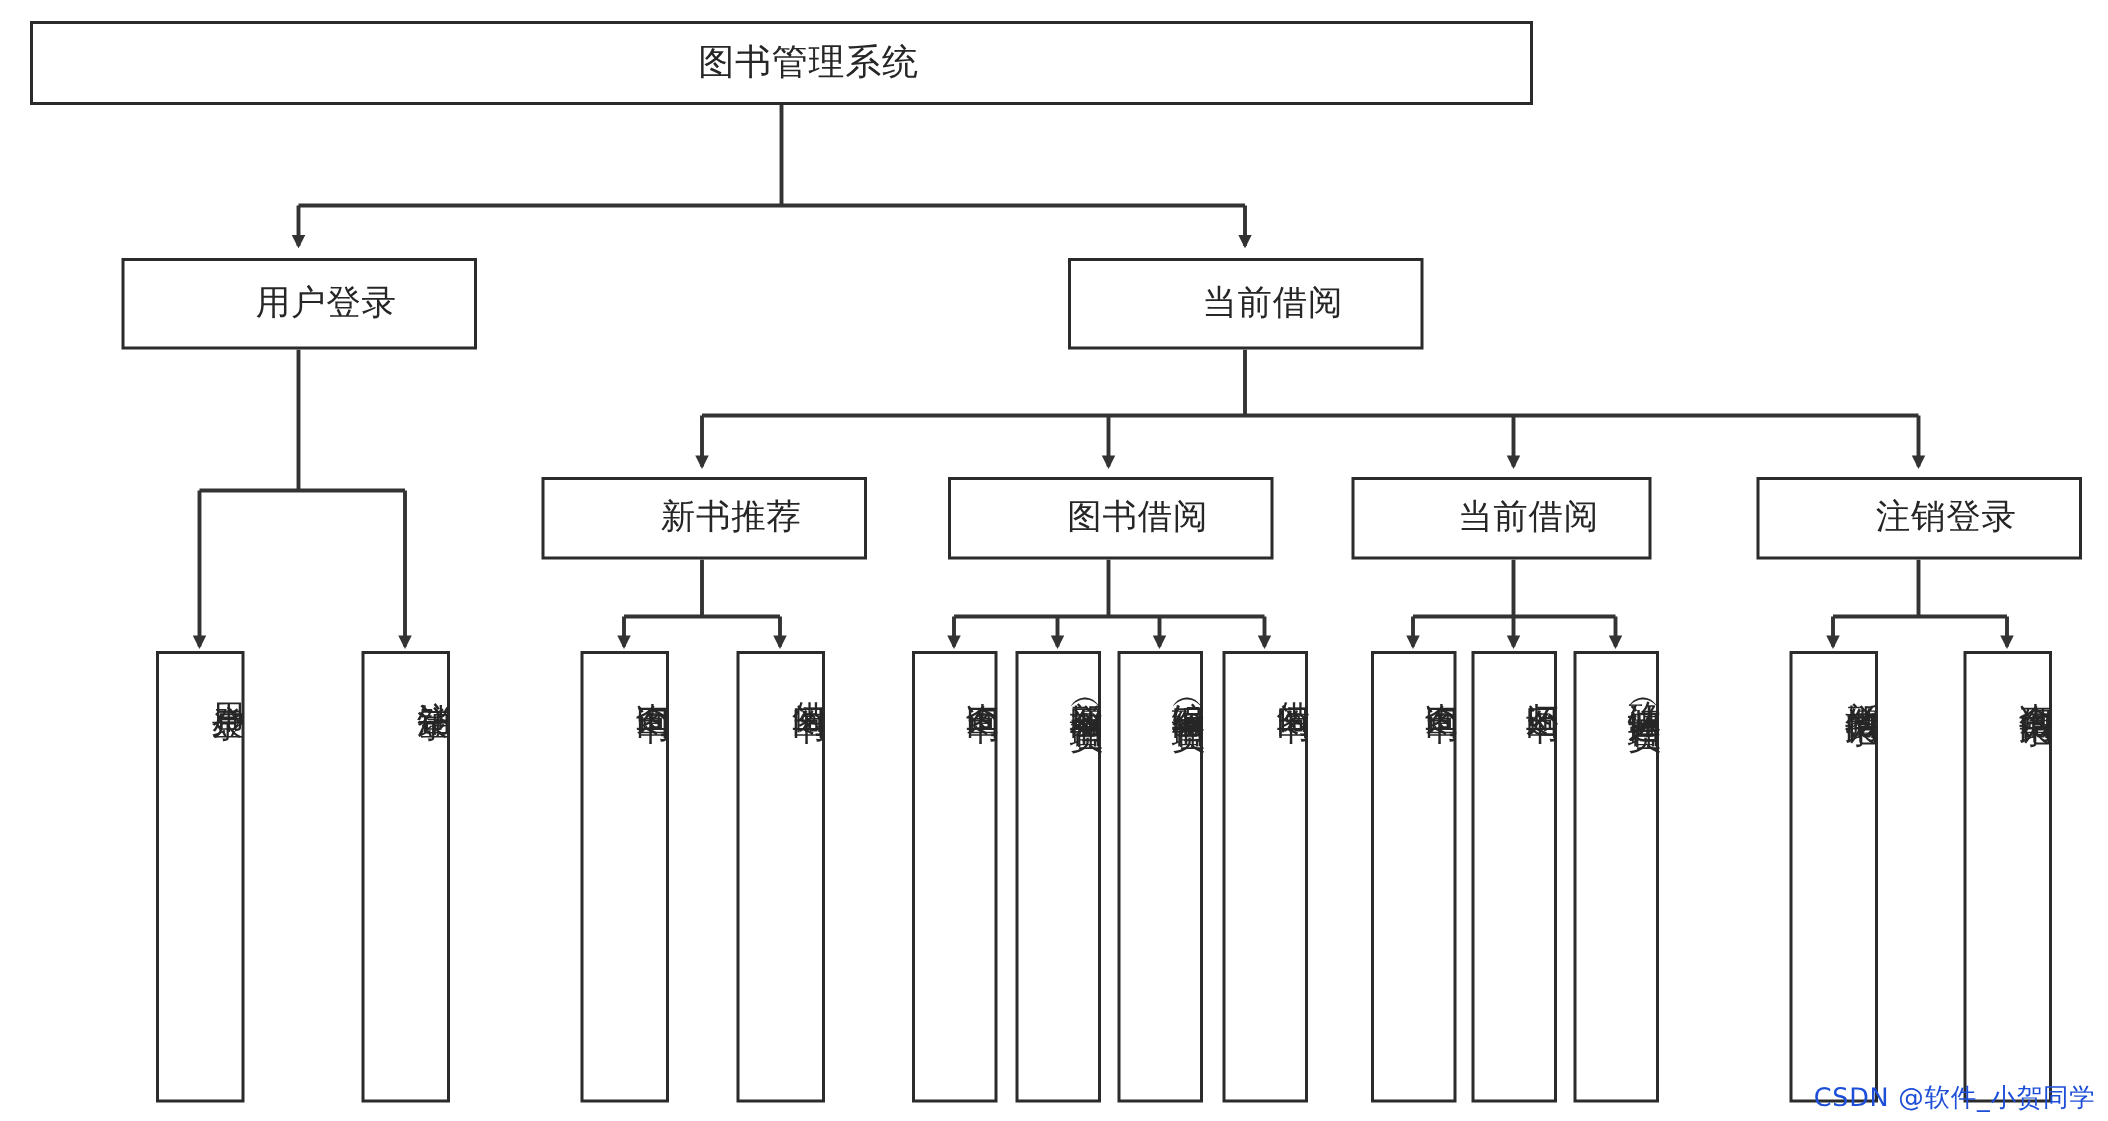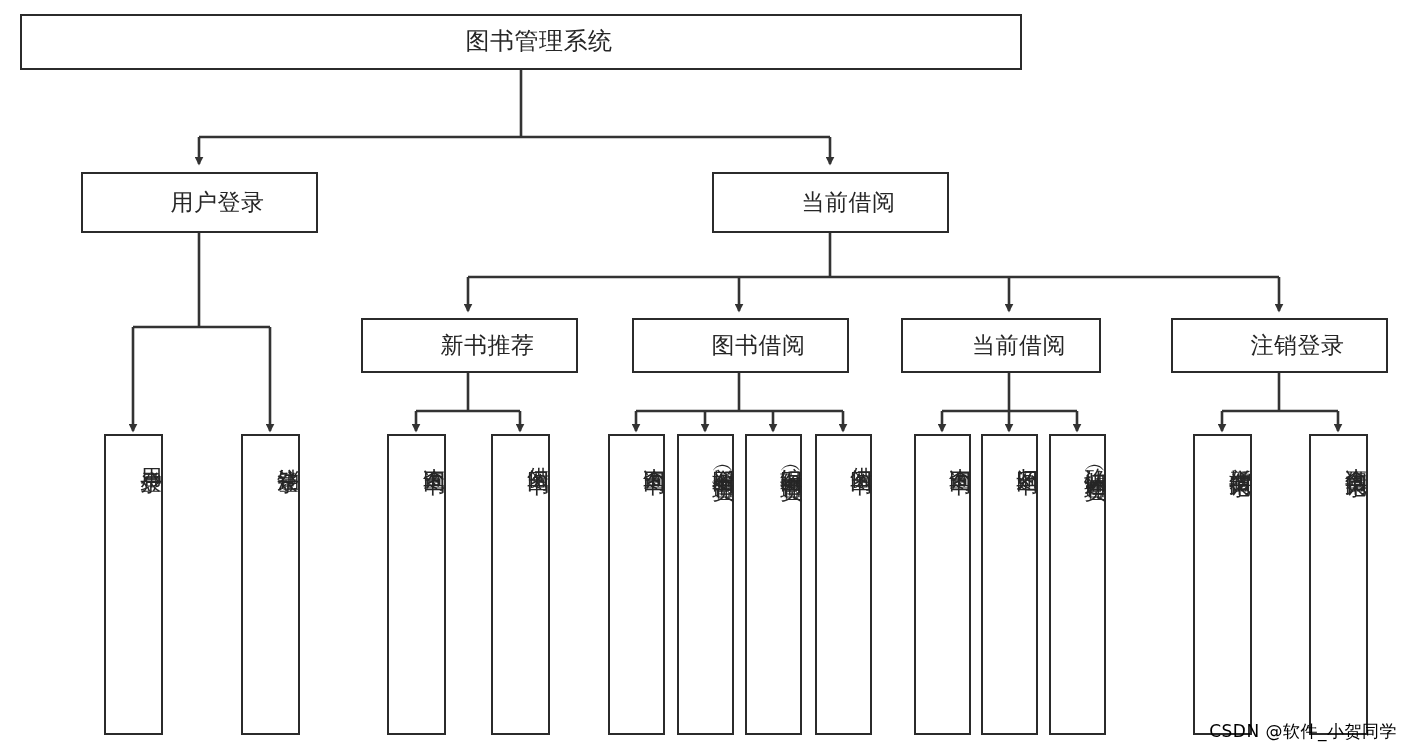--- a/index.html
+++ b/index.html
@@ -65,21 +65,21 @@
     font-size: 22px;
     line-height: 1.06;
     letter-spacing: 2px;
     white-space: nowrap;
   }
   .watermark {
     position: absolute;
     right: 8px;
     bottom: 4px;
     font-size: 17px;
-    color: #000000;
+    color: #1d4ed8;
     letter-spacing: 0.5px;
     z-index: 5;
     white-space: nowrap;
     font-family: "DejaVu Sans", "Liberation Sans", sans-serif;
   }
 </style>
 </head>
 <body>
 
 <div id="diagram-root">

